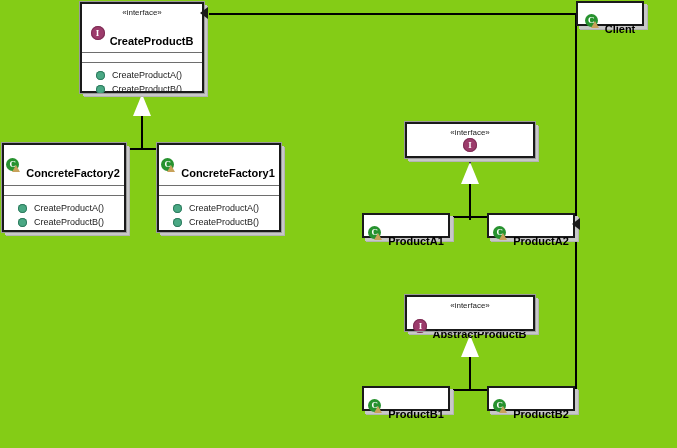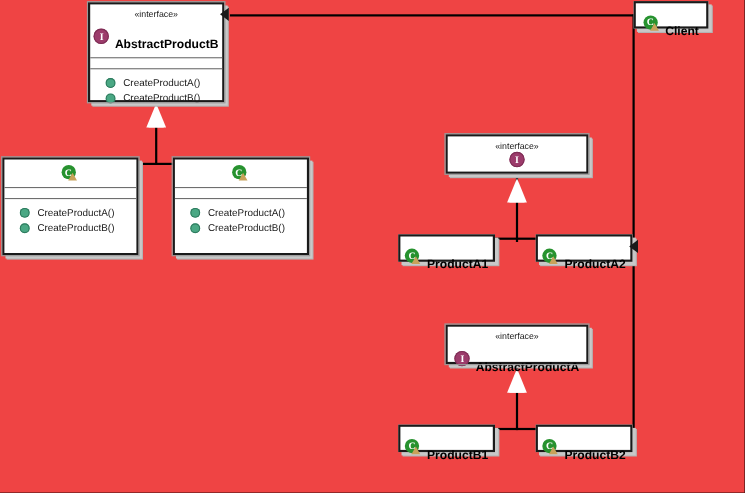--- a/index.html
+++ b/index.html
@@ -4,21 +4,21 @@
 <style>
   html, body {
     margin: 0;
     padding: 0;
     background: #000000;
   }
   #canvas {
     position: relative;
     width: 677px;
     height: 448px;
-    background: #ef4444;
+    background: #84cc16;
     overflow: hidden;
     font-family: "Liberation Sans", sans-serif;
   }
 
   
   .uml-box {
     position: absolute;
     background: #ffffff;
     border: 2px solid #1a1a1a;
     box-sizing: border-box;
@@ -199,21 +199,21 @@
   <div class="gen-triangle" style="left:461px; top:335px;"></div>
 
   <div class="dep-arrow" style="left:200px; top:7px;"></div>
   <div class="dep-arrow" style="left:572px; top:218px;"></div>
 
   <div class="uml-box with-frame" style="left:80px; top:2px; width:124px; height:91px;">
     <div class="box-header">
       <div class="stereotype">«interface»</div>
       <div class="title-row">
         <span class="icon-interface">I</span>
-        <span class="class-title">AbstractProductB</span>
+        <span class="class-title">CreateProductB</span>
       </div>
     </div>
     <div class="compartment-sep attrs-compartment"></div>
     <div class="compartment-sep ops-compartment">
       <div class="op-row">
         <span class="icon-op"></span>
         <span class="op-label">CreateProductA()</span>
       </div>
       <div class="op-row">
         <span class="icon-op"></span>
@@ -222,20 +222,21 @@
     </div>
   </div>
 
   <div class="uml-box with-frame" style="left:2px; top:143px; width:124px; height:89px;">
     <div class="box-header simple">
       <div class="title-row">
         <span class="icon-class">
           <span class="disc">C</span>
           <span class="badge"></span>
         </span>
+        <span class="class-title">ConcreteFactory2</span>
       </div>
     </div>
     <div class="compartment-sep attrs-compartment"></div>
     <div class="compartment-sep ops-compartment">
       <div class="op-row">
         <span class="icon-op"></span>
         <span class="op-label">CreateProductA()</span>
       </div>
       <div class="op-row">
         <span class="icon-op"></span>
@@ -244,20 +245,21 @@
     </div>
   </div>
 
   <div class="uml-box with-frame" style="left:157px; top:143px; width:124px; height:89px;">
     <div class="box-header simple">
       <div class="title-row">
         <span class="icon-class">
           <span class="disc">C</span>
           <span class="badge"></span>
         </span>
+        <span class="class-title">ConcreteFactory1</span>
       </div>
     </div>
     <div class="compartment-sep attrs-compartment"></div>
     <div class="compartment-sep ops-compartment">
       <div class="op-row">
         <span class="icon-op"></span>
         <span class="op-label">CreateProductA()</span>
       </div>
       <div class="op-row">
         <span class="icon-op"></span>
@@ -309,21 +311,21 @@
         <span class="class-title">ProductA2</span>
       </div>
     </div>
   </div>
 
   <div class="uml-box with-frame" style="left:405px; top:295px; width:130px; height:36px;">
     <div class="box-header">
       <div class="stereotype">«interface»</div>
       <div class="title-row">
         <span class="icon-interface">I</span>
-        <span class="class-title">AbstractProductA</span>
+        <span class="class-title">AbstractProductB</span>
       </div>
     </div>
   </div>
 
   <div class="uml-box" style="left:362px; top:386px; width:88px; height:25px;">
     <div class="box-header simple" style="padding:3px 6px;">
       <div class="title-row">
         <span class="icon-class">
           <span class="disc">C</span>
           <span class="badge"></span>

